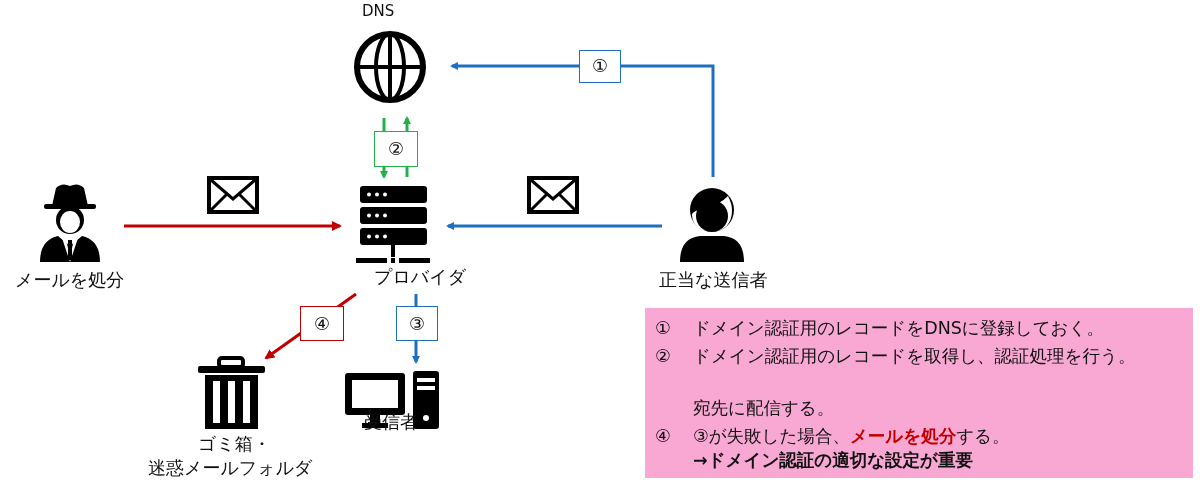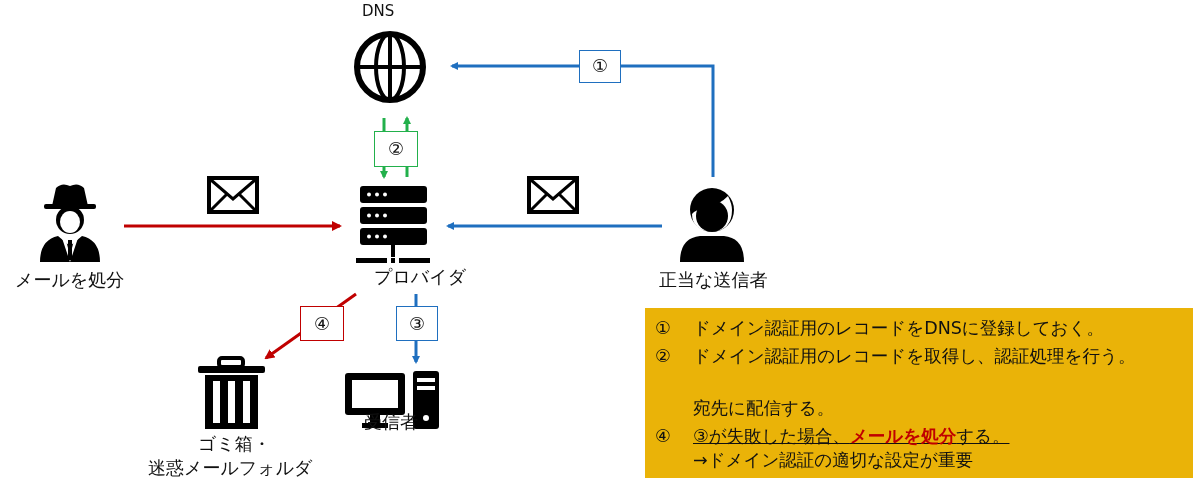--- a/index.html
+++ b/index.html
@@ -1,25 +1,25 @@
 <!DOCTYPE html>
 <html><head>
 <meta charset="utf-8">
 <style>
   html, body { margin:0; padding:0; background:#ffffff; }
   body { width:1200px; height:488px; position:relative; overflow:hidden;
          font-family:"DejaVu Sans", "Liberation Sans", sans-serif; color:#111; }
   svg.diagram { position:absolute; left:0; top:0; }
   .label { position:absolute; font-size:18px; color:#111; text-align:center; white-space:nowrap; }
   .stepbox { position:absolute; background:#fff; font-size:18px; text-align:center; line-height:30px; }
-  .panel { position:absolute; left:645px; top:308px; width:548px; height:170px; background:#eab308; }
+  .panel { position:absolute; left:645px; top:308px; width:548px; height:170px; background:#f9a8d4; }
   .panel .row { position:absolute; left:10px; font-size:17.5px; color:#111; white-space:nowrap; }
   .panel .num { display:inline-block; width:38px; }
   .panel .red { color:#c00000; font-weight:bold; }
-  .panel .bold { font-weight:normal; }
+  .panel .bold { font-weight:bold; }
 </style>
 </head>
 <body>
 
 <svg class="diagram" width="1200" height="488" viewBox="0 0 1200 488">
   <defs>
     <marker id="ab" markerWidth="8" markerHeight="8" refX="6" refY="4" orient="auto" markerUnits="userSpaceOnUse">
       <path d="M0,0 L8,4 L0,8 z" fill="#1f6fbf"></path>
     </marker>
     <marker id="ar" markerWidth="10" markerHeight="10" refX="8" refY="5" orient="auto" markerUnits="userSpaceOnUse">
@@ -137,17 +137,17 @@
 <div class="stepbox" style="left:396px; top:306px; width:40px; height:33px; line-height:33px; border:1.5px solid #1f6fbf;">③</div>
 
 <div class="panel">
   <div class="row" style="top:8px;">
     <span class="num">①</span><span>ドメイン認証用のレコードをDNSに登録しておく。</span>
   </div>
   <div class="row" style="top:36px;">
     <span class="num">②</span><span>ドメイン認証用のレコードを取得し、認証処理を行う。</span>
   </div>
   <div class="row" style="top:88px; left:48px;">宛先に配信する。</div>
-  <div class="row" style="top:116px;text-decoration:underline;">
+  <div class="row" style="top:116px;">
     <span class="num">④</span><span>③が失敗した場合、</span><span class="red">メールを処分</span><span>する。</span>
   </div>
   <div class="row bold" style="top:140px; left:48px;">→ドメイン認証の適切な設定が重要</div>
 </div>
 
 </body></html>

